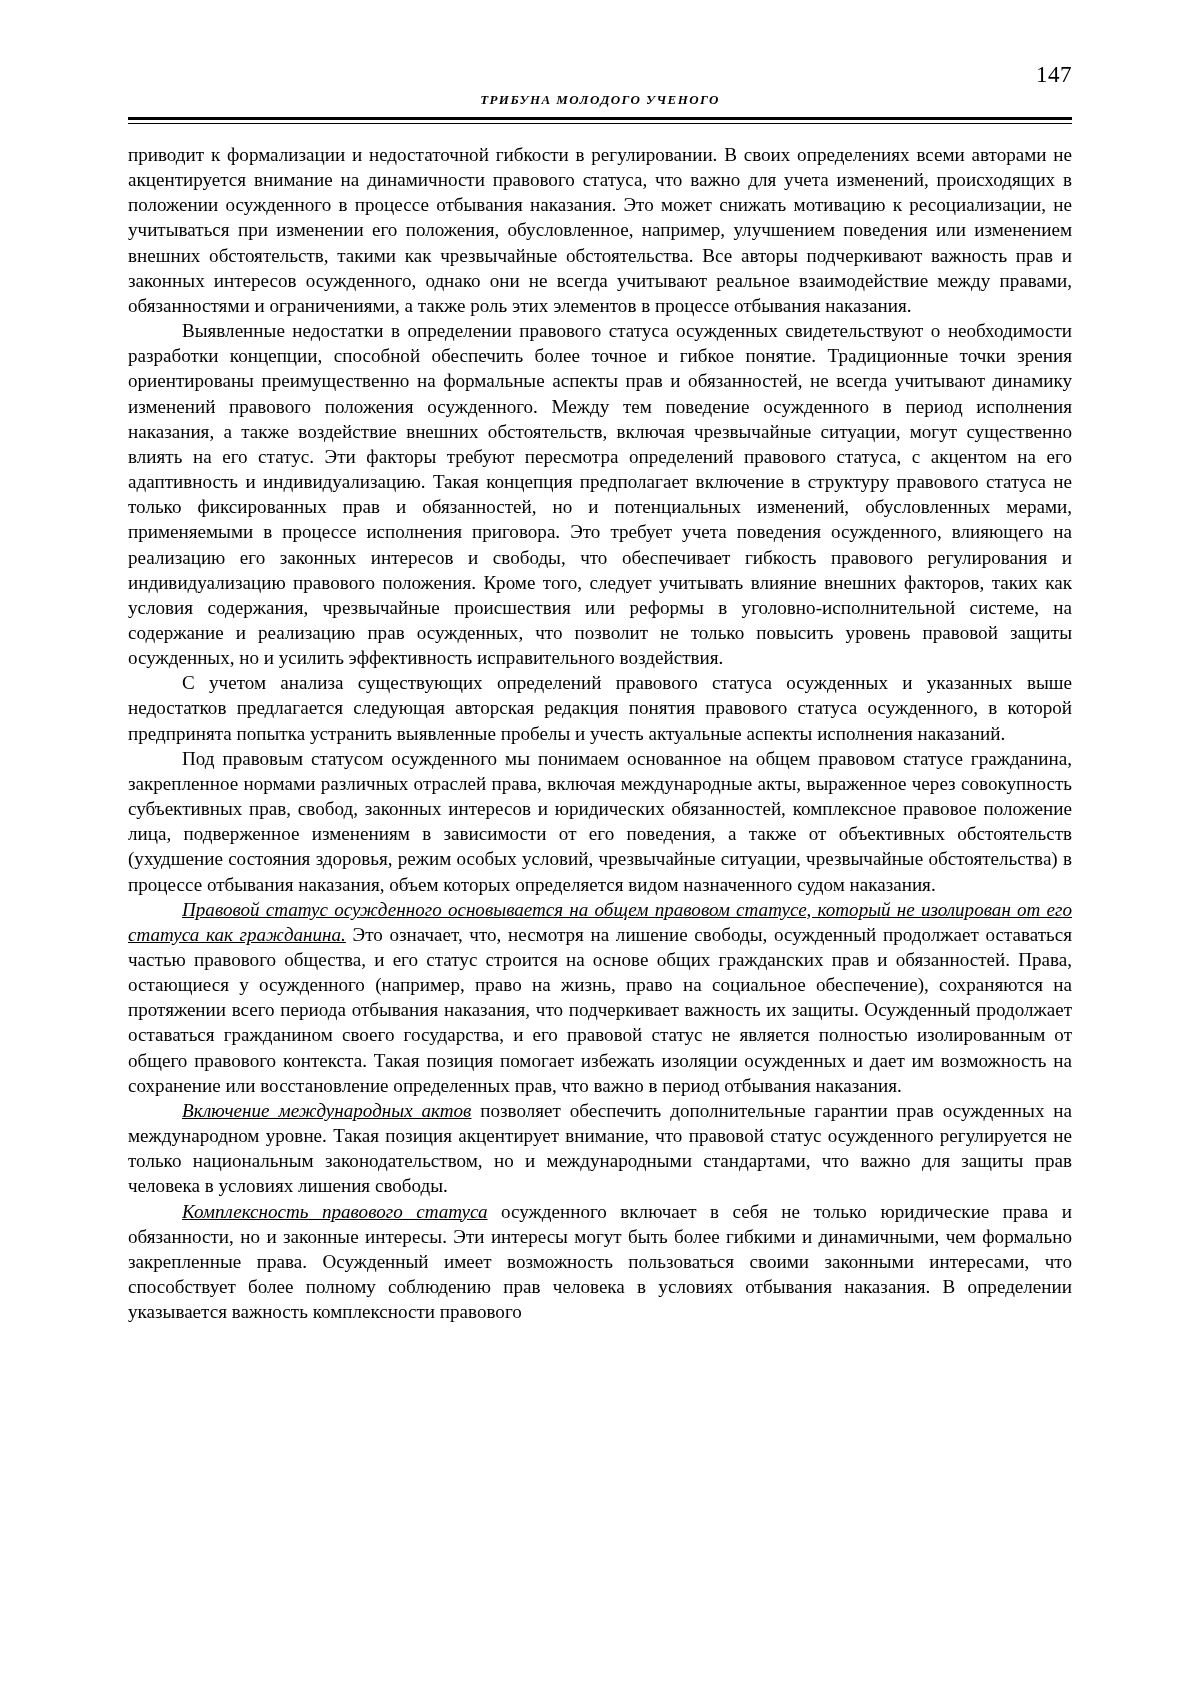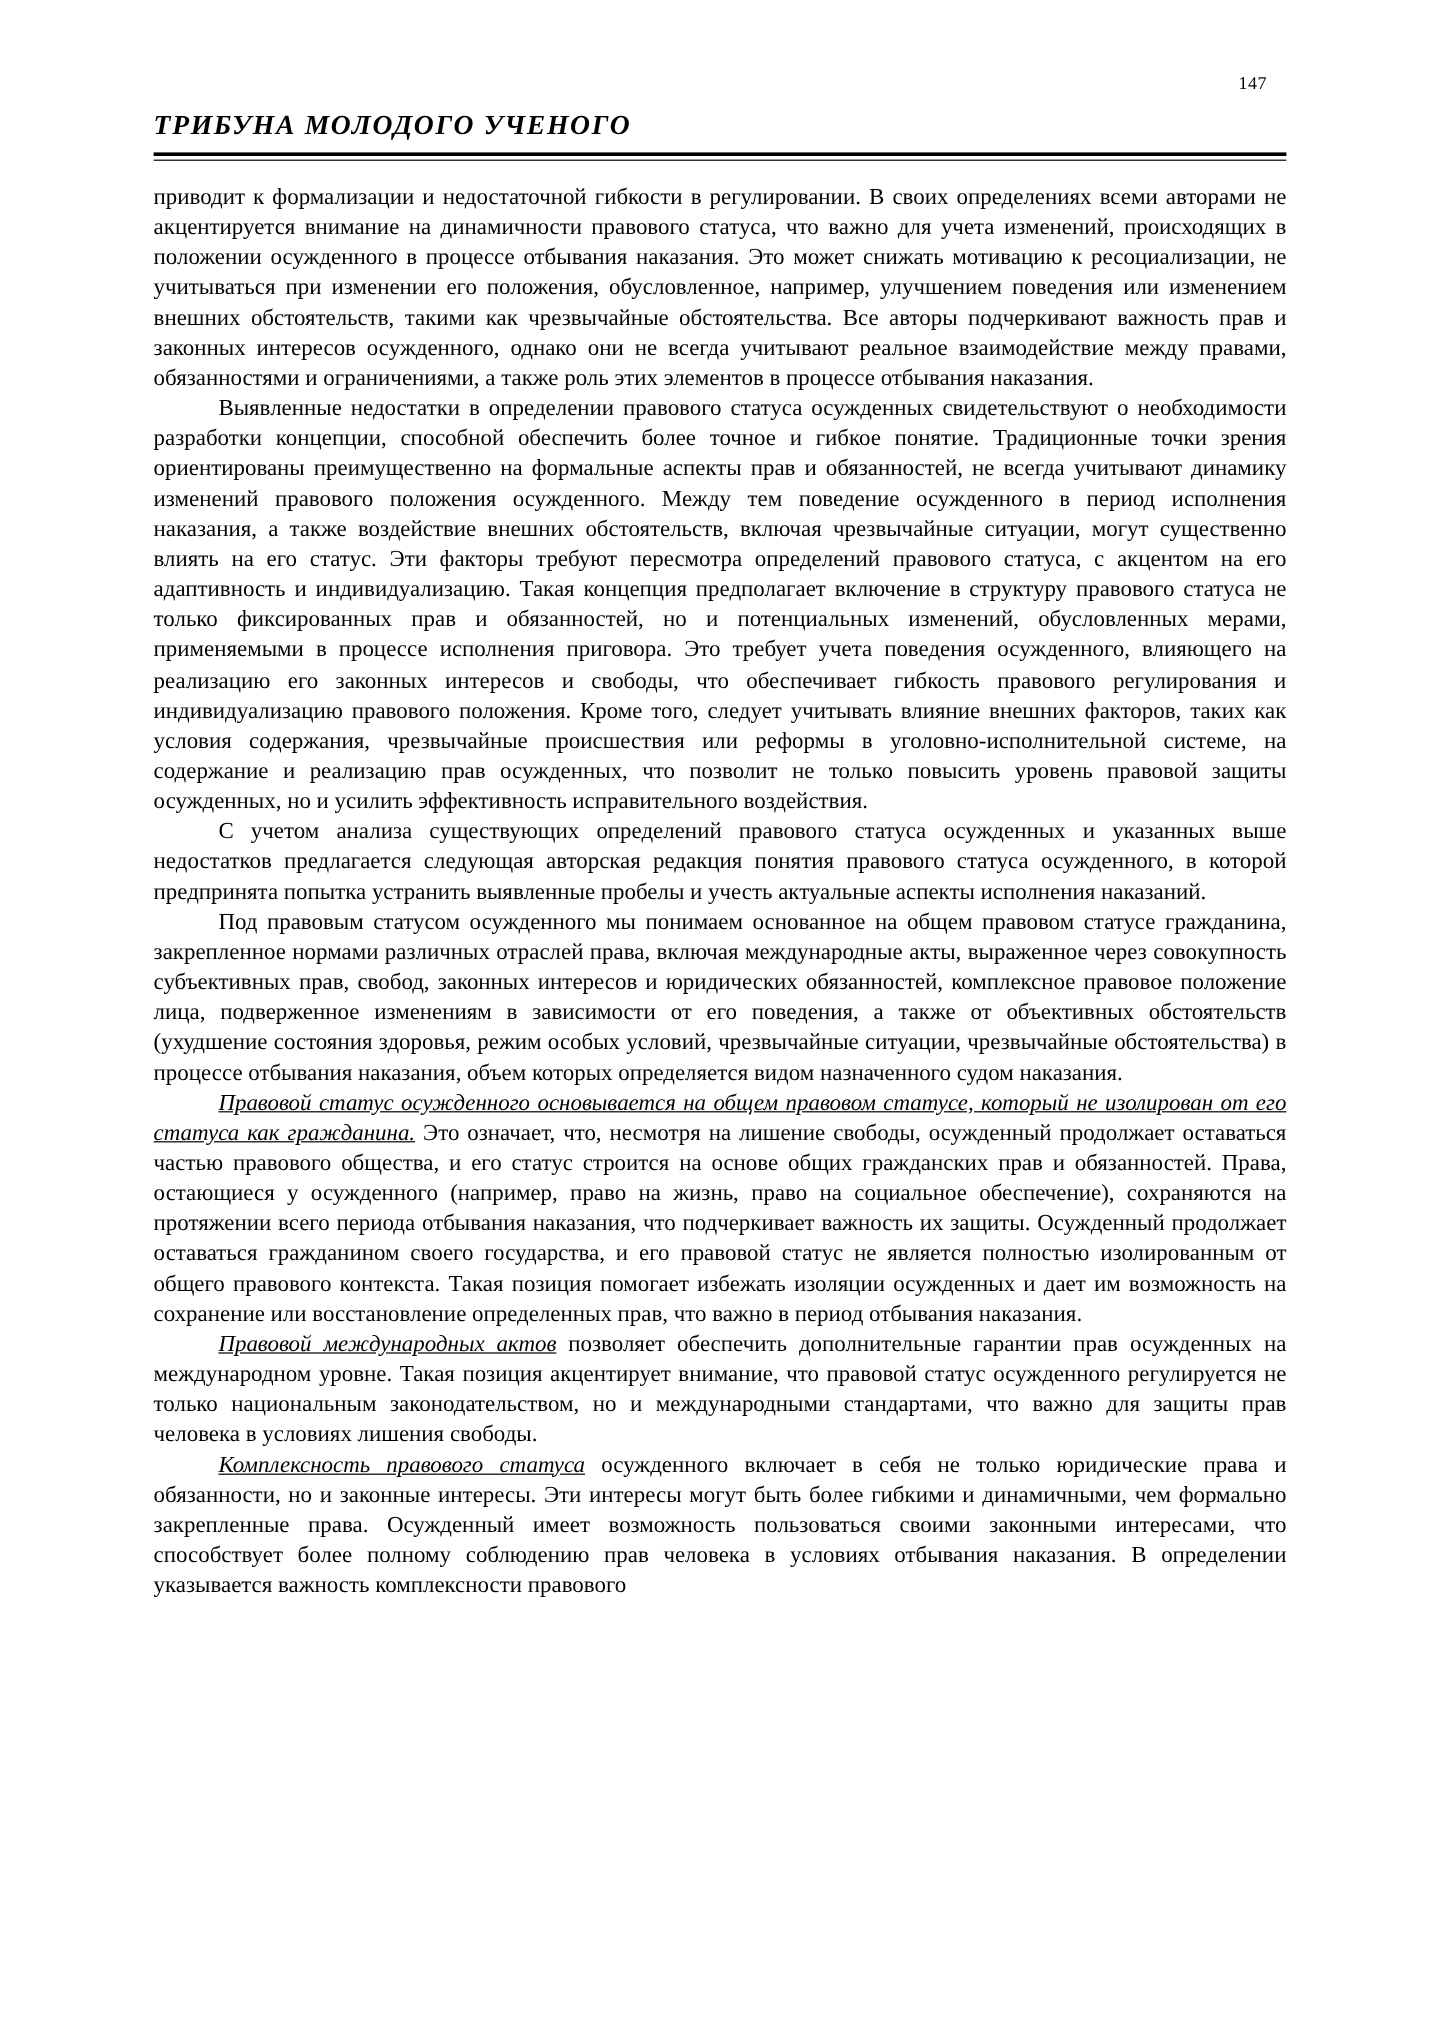--- a/index.html
+++ b/index.html
@@ -17,31 +17,31 @@
   .page {
     position: relative;
     width: 1200px;
     min-height: 1697px;
     box-sizing: border-box;
     padding: 62px 128px 40px 128px;
   }
   .page-number {
     position: absolute;
     top: 62px;
-    right: 144px;
-    font-size: 15px;
+    right: 128px;
+    font-size: 23px;
     font-family: "Liberation Serif", "DejaVu Serif", serif;
     letter-spacing: 0.5px;
   }
   .running-head {
     margin-top: 30px;
-    text-align: left;
+    text-align: center;
     font-style: italic;
     font-weight: bold;
-    font-size: 23px;
+    font-size: 13px;
     letter-spacing: 1.4px;
   }
   .rule-double {
     margin-top: 9px;
     border-top: 3px solid #000;
     border-bottom: 1.4px solid #000;
     height: 3px;
     box-sizing: content-box;
   }
   .body-text {
@@ -74,17 +74,17 @@
   <div class="running-head">ТРИБУНА МОЛОДОГО УЧЕНОГО</div>
 
   <div class="rule-double"></div>
 
   <div class="body-text">
       <p class="no-indent"><span>приводит к формализации и недостаточной гибкости в регулировании. В своих определениях всеми авторами не акцентируется внимание на динамичности правового статуса, что важно для учета изменений, происходящих в положении осужденного в процессе отбывания наказания. Это может снижать мотивацию к ресоциализации, не учитываться при изменении его положения, обусловленное, например, улучшением поведения или изменением внешних обстоятельств, такими как чрезвычайные обстоятельства. Все авторы подчеркивают важность прав и законных интересов осужденного, однако они не всегда учитывают реальное взаимодействие между правами, обязанностями и ограничениями, а также роль этих элементов в процессе отбывания наказания.</span></p>
       <p><span>Выявленные недостатки в определении правового статуса осужденных свидетельствуют о необходимости разработки концепции, способной обеспечить более точное и гибкое понятие. Традиционные точки зрения ориентированы преимущественно на формальные аспекты прав и обязанностей, не всегда учитывают динамику изменений правового положения осужденного. Между тем поведение осужденного в период исполнения наказания, а также воздействие внешних обстоятельств, включая чрезвычайные ситуации, могут существенно влиять на его статус. Эти факторы требуют пересмотра определений правового статуса, с акцентом на его адаптивность и индивидуализацию. Такая концепция предполагает включение в структуру правового статуса не только фиксированных прав и обязанностей, но и потенциальных изменений, обусловленных мерами, применяемыми в процессе исполнения приговора. Это требует учета поведения осужденного, влияющего на реализацию его законных интересов и свободы, что обеспечивает гибкость правового регулирования и индивидуализацию правового положения. Кроме того, следует учитывать влияние внешних факторов, таких как условия содержания, чрезвычайные происшествия или реформы в уголовно-исполнительной системе, на содержание и реализацию прав осужденных, что позволит не только повысить уровень правовой защиты осужденных, но и усилить эффективность исправительного воздействия.</span></p>
       <p><span>С учетом анализа существующих определений правового статуса осужденных и указанных выше недостатков предлагается следующая авторская редакция понятия правового статуса осужденного, в которой предпринята попытка устранить выявленные пробелы и учесть актуальные аспекты исполнения наказаний.</span></p>
       <p><span>Под правовым статусом осужденного мы понимаем основанное на общем правовом статусе гражданина, закрепленное нормами различных отраслей права, включая международные акты, выраженное через совокупность субъективных прав, свобод, законных интересов и юридических обязанностей, комплексное правовое положение лица,  подверженное изменениям в зависимости от его поведения, а также от объективных обстоятельств (ухудшение состояния здоровья, режим особых условий, чрезвычайные ситуации, чрезвычайные обстоятельства) в процессе отбывания наказания, объем которых определяется видом назначенного судом наказания.</span></p>
       <p><i>Правовой статус осужденного основывается на общем правовом статусе, который не изолирован от его статуса как гражданина.</i><span> Это означает, что, несмотря на лишение свободы, осужденный продолжает оставаться частью правового общества, и его статус строится на основе общих гражданских прав и обязанностей. Права, остающиеся у осужденного (например, право на жизнь, право на социальное обеспечение), сохраняются на протяжении всего периода отбывания наказания, что подчеркивает важность их защиты. Осужденный продолжает оставаться гражданином своего государства, и его правовой статус не является полностью изолированным от общего правового контекста. Такая позиция помогает избежать изоляции осужденных и дает им возможность на сохранение или восстановление определенных прав, что важно в период отбывания наказания.</span></p>
-      <p><i>Правовой международных актов</i><span> позволяет обеспечить дополнительные гарантии прав осужденных на международном уровне. Такая позиция акцентирует внимание, что правовой статус осужденного регулируется не только национальным законодательством, но и международными стандартами, что важно для защиты прав человека в условиях лишения свободы.</span></p>
+      <p><i>Включение международных актов</i><span> позволяет обеспечить дополнительные гарантии прав осужденных на международном уровне. Такая позиция акцентирует внимание, что правовой статус осужденного регулируется не только национальным законодательством, но и международными стандартами, что важно для защиты прав человека в условиях лишения свободы.</span></p>
       <p><i>Комплексность правового статуса</i><span> осужденного включает в себя не только юридические права и обязанности, но и законные интересы. Эти интересы могут быть более гибкими и динамичными, чем формально закрепленные права. Осужденный имеет возможность пользоваться своими законными интересами, что способствует более полному соблюдению прав человека в условиях отбывания наказания. В определении указывается важность комплексности правового</span></p>
     </div>
 
 </div>
 
 </body></html>

